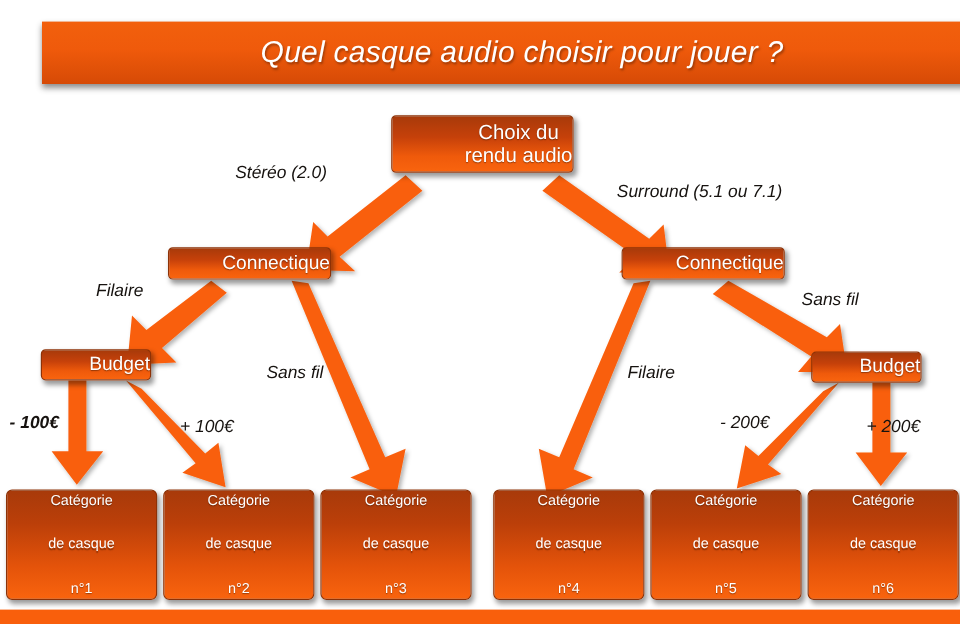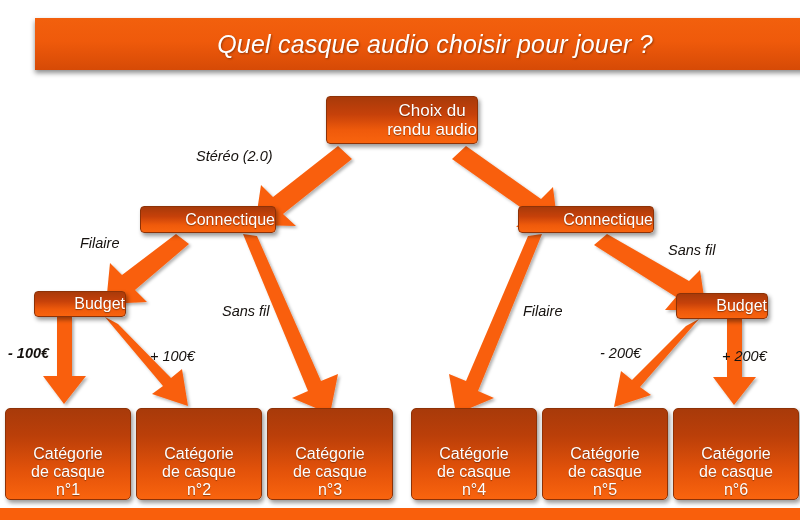--- a/index.html
+++ b/index.html
@@ -95,41 +95,43 @@
   }
   .node-budget-left  { left: 34px;  top: 291px; }
   .node-budget-right { left: 676px; top: 293px; }
 
   
   .node-leaf {
     top: 408px;
     width: 126px;
     height: 92px;
     border-radius: 5px;
-    font-size: 16px;
+    font-size: 12px;
     flex-direction: column;
+    justify-content: center;
     background: linear-gradient(to bottom, #a83a0a 0%, #bb3f09 30%, #e4530a 70%, #f9640e 100%);
+    gap: 23px;
   }
   .leaf-1 { left: 5px;   }
   .leaf-2 { left: 136px; }
   .leaf-3 { left: 267px; }
   .leaf-4 { left: 411px; }
   .leaf-5 { left: 542px; }
   .leaf-6 { left: 673px; }
   .leaf-line { display: block; }
 
   
   .edge-label {
     position: absolute;
     font-size: 14.5px;
     font-style: italic;
     color: #16120f;
     white-space: nowrap;
   }
-  .lbl-stereo   { left: 196px; top: 148px; }
+  .lbl-stereo   { left: 196px; top: 136px; }
   .lbl-surround { left: 514px; top: 152px; }
   .lbl-filaire-l  { left: 80px;  top: 235px; }
   .lbl-sansfil-l  { left: 222px; top: 303px; }
   .lbl-filaire-r  { left: 523px; top: 303px; }
   .lbl-sansfil-r  { left: 668px; top: 242px; }
   .lbl-m100 { left: 8px;   top: 345px; font-weight: bold; }
   .lbl-p100 { left: 150px; top: 348px; }
   .lbl-m200 { left: 600px; top: 345px; }
   .lbl-p200 { left: 722px; top: 348px; }
 </style>
@@ -218,20 +220,21 @@
     <span class="leaf-line">de casque</span>
     <span class="leaf-line">n°5</span>
   </div>
   <div class="node node-leaf leaf-6">
     <span class="leaf-line">Catégorie</span>
     <span class="leaf-line">de casque</span>
     <span class="leaf-line">n°6</span>
   </div>
 
   <div class="edge-label lbl-stereo">Stéréo (2.0)</div>
+  <div class="edge-label lbl-surround">Surround (5.1 ou 7.1)</div>
   <div class="edge-label lbl-filaire-l">Filaire</div>
   <div class="edge-label lbl-sansfil-l">Sans fil</div>
   <div class="edge-label lbl-filaire-r">Filaire</div>
   <div class="edge-label lbl-sansfil-r">Sans fil</div>
   <div class="edge-label lbl-m100">- 100€</div>
   <div class="edge-label lbl-p100">+ 100€</div>
   <div class="edge-label lbl-m200">- 200€</div>
   <div class="edge-label lbl-p200">+ 200€</div>
 
   <div class="bottom-strip"></div>

